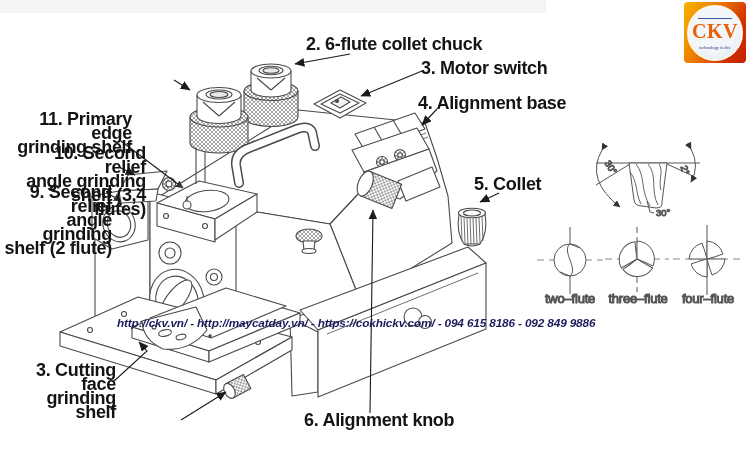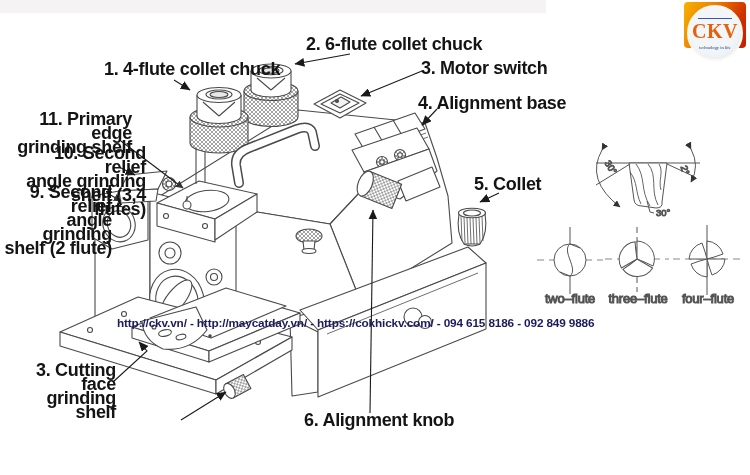--- a/index.html
+++ b/index.html
@@ -2,24 +2,24 @@
 <html><head>
 <meta charset="utf-8">
 <style>
   html,body{margin:0;padding:0;background:#fff;}
   .stage{position:relative;width:750px;height:475px;background:#ffffff;overflow:hidden;
          font-family:"Liberation Sans",sans-serif;}
   .top-strip{position:absolute;left:0;top:0;width:546px;height:13px;background:#f6f3f5;}
   .lbl{position:absolute;font-weight:bold;font-size:18px;line-height:14px;color:#141414;
        letter-spacing:-0.3px;white-space:pre-line;}
   .lbl.center{text-align:right;}
-  .contact{position:absolute;left:117px;top:316px;font-weight:bold;
+  .contact{position:absolute;left:117px;top:316px;font-weight:bold;font-style:italic;
            font-size:11.8px;letter-spacing:-0.15px;color:#1b1b5e;white-space:nowrap;}
   
-  .logo{position:absolute;left:684px;top:2px;width:62px;height:46px;border-radius:4px;
+  .logo{position:absolute;left:684px;top:2px;width:62px;height:61px;border-radius:4px;
         background:linear-gradient(115deg,#f6b400 0%,#ee7a00 40%,#d03000 78%,#c31e00 100%);}
   .logo-circle{position:absolute;left:3px;top:2.5px;width:52px;height:52px;border-radius:50%;
         background:radial-gradient(circle at 45% 40%, #f2f6f9 55%, #dde8ef 100%);
         border:2px solid #fdf7ee;}
   .logo-line{position:absolute;left:9px;top:11px;width:34px;height:1.8px;background:#3a56b4;}
   .logo-text{position:absolute;left:0;top:13px;width:100%;text-align:center;
         font-family:"Liberation Serif",serif;font-weight:bold;font-size:20px;color:#e8600a;
         letter-spacing:0.5px;}
   .logo-tag{position:absolute;left:0;top:38px;width:100%;text-align:center;
         font-family:"Liberation Serif",serif;font-size:4.5px;color:#25337c;white-space:nowrap;}
@@ -238,21 +238,20 @@
         <use href="#lobe4" transform="rotate(90 707 259)"></use>
         <use href="#lobe4" transform="rotate(180 707 259)"></use>
         <use href="#lobe4" transform="rotate(270 707 259)"></use>
       </g>
       <text class="flbl" x="570" y="303" text-anchor="middle">two–flute</text>
       <text class="flbl" x="638" y="303" text-anchor="middle">three–flute</text>
       <text class="flbl" x="708" y="303" text-anchor="middle">four–flute</text>
     </g>
   </svg>
 
-  <div class="lbl" style="left:104px;top:62px">1. 4-flute collet chuck</div>
   <div class="lbl" style="left:306px;top:37px">2. 6-flute collet chuck</div>
   <div class="lbl" style="left:421px;top:61px">3. Motor switch</div>
   <div class="lbl" style="left:418px;top:96px">4. Alignment base</div>
   <div class="lbl" style="left:474px;top:177px">5. Collet</div>
   <div class="lbl" style="left:304px;top:413px">6. Alignment knob</div>
   <div class="lbl center" style="left:10px;top:363px;width:106px">3. Cutting face
 grinding shelf</div>
   <div class="lbl center" style="left:-2px;top:185px;width:114px">9. Second relief
 angle grinding
 shelf (2 flute)</div>

